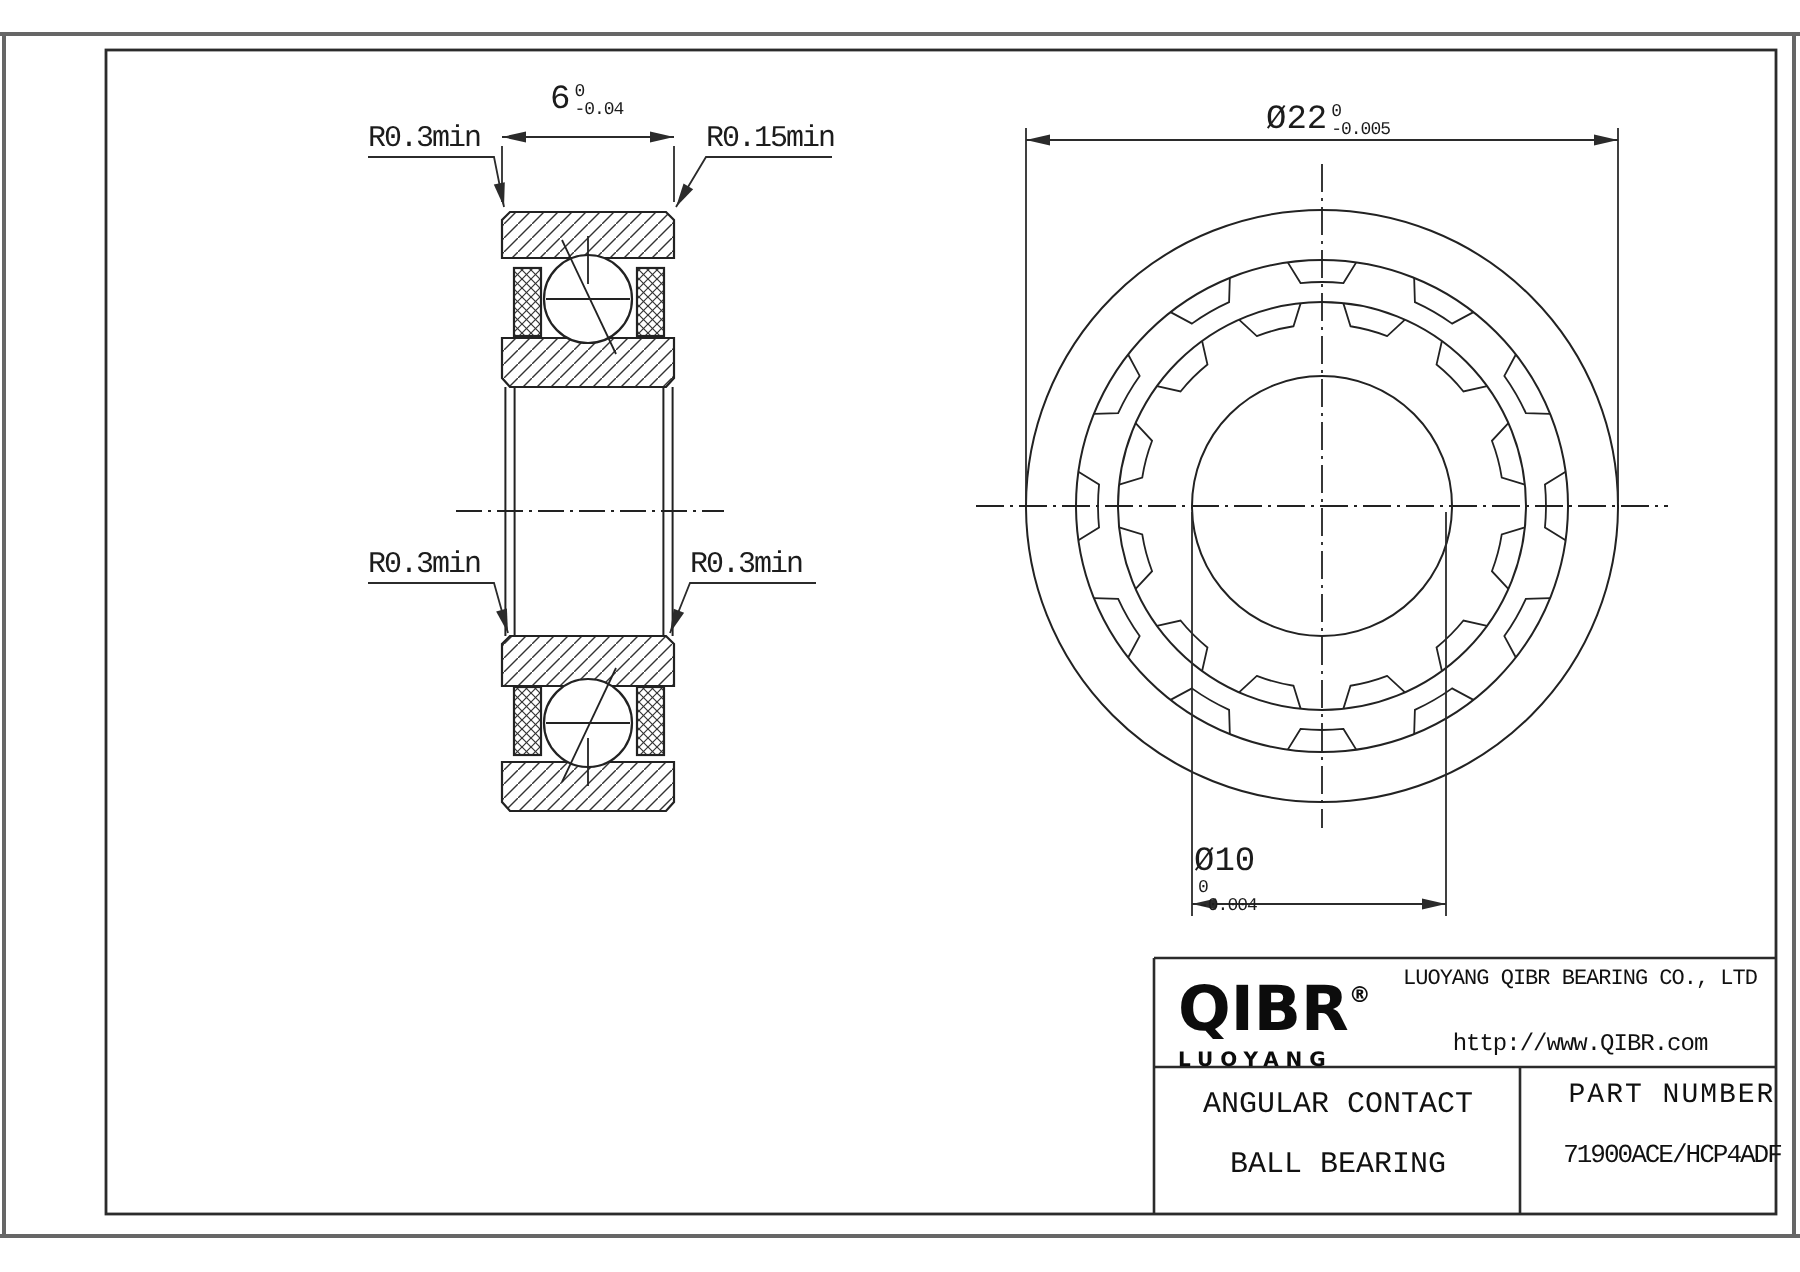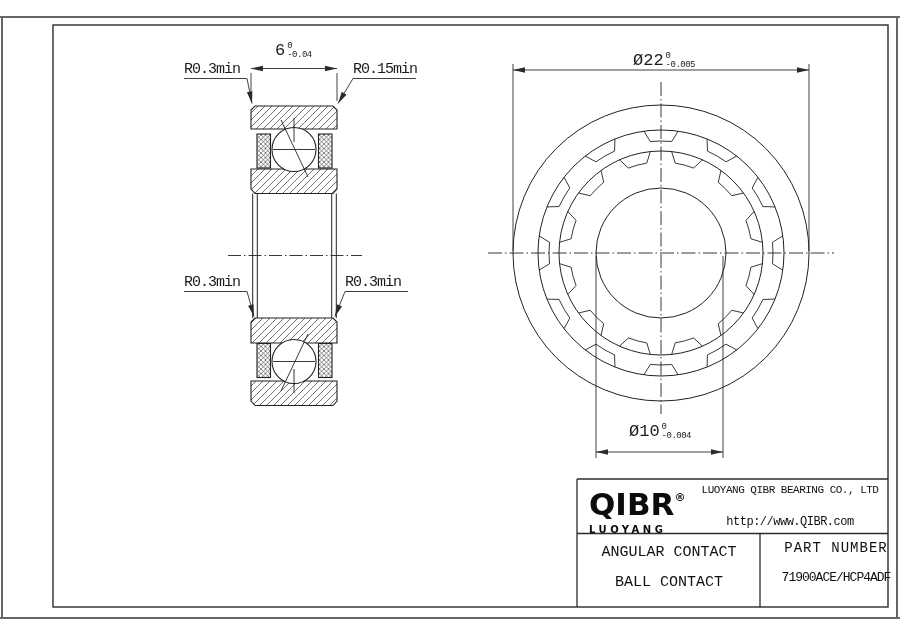--- a/index.html
+++ b/index.html
@@ -151,21 +151,21 @@
   <div class="lbl cad rlabel" style="left:345px;top:274px;">R0.3min</div>
 
   <div class="lbl cad dim-row" style="left:633px;top:38px;margin-top:14px;">
     <span class="dim-val">Ø22</span>
     <span class="tol">
       <span>0</span>
       <span>-0.005</span>
     </span>
   </div>
 
-  <div class="lbl cad dim-row" style="left:629px;top:423px;">
+  <div class="lbl cad dim-row" style="left:597px;top:423px;flex-direction:column;">
     <span class="dim-val">Ø10</span>
     <span class="tol">
       <span>0</span>
       <span>-0.004</span>
     </span>
   </div>
 
   <div>
 
     <div class="tb-cell" style="left:589px;top:483px;width:100px;text-align:left;">
@@ -173,21 +173,21 @@
       <span class="logo-sub">LUOYANG</span>
     </div>
 
     <div class="tb-cell" style="left:695px;top:483px;width:190px;">
       <div class="company-line cad">LUOYANG QIBR BEARING CO., LTD</div>
       <div class="website-line cad">http://www.QIBR.com</div>
     </div>
 
     <div class="tb-cell" style="left:578px;top:538px;width:182px;">
       <div class="product-line cad">ANGULAR CONTACT</div>
-      <div class="product-line cad">BALL CONTACT</div>
+      <div class="product-line cad">BALL BEARING</div>
     </div>
 
     <div class="tb-cell" style="left:761px;top:540px;width:150px;">
       <div class="part-label cad">PART NUMBER</div>
       <div class="part-number cad" style="margin-top:14px;">71900ACE/HCP4ADF</div>
     </div>
   </div>
 
 </div>
 

